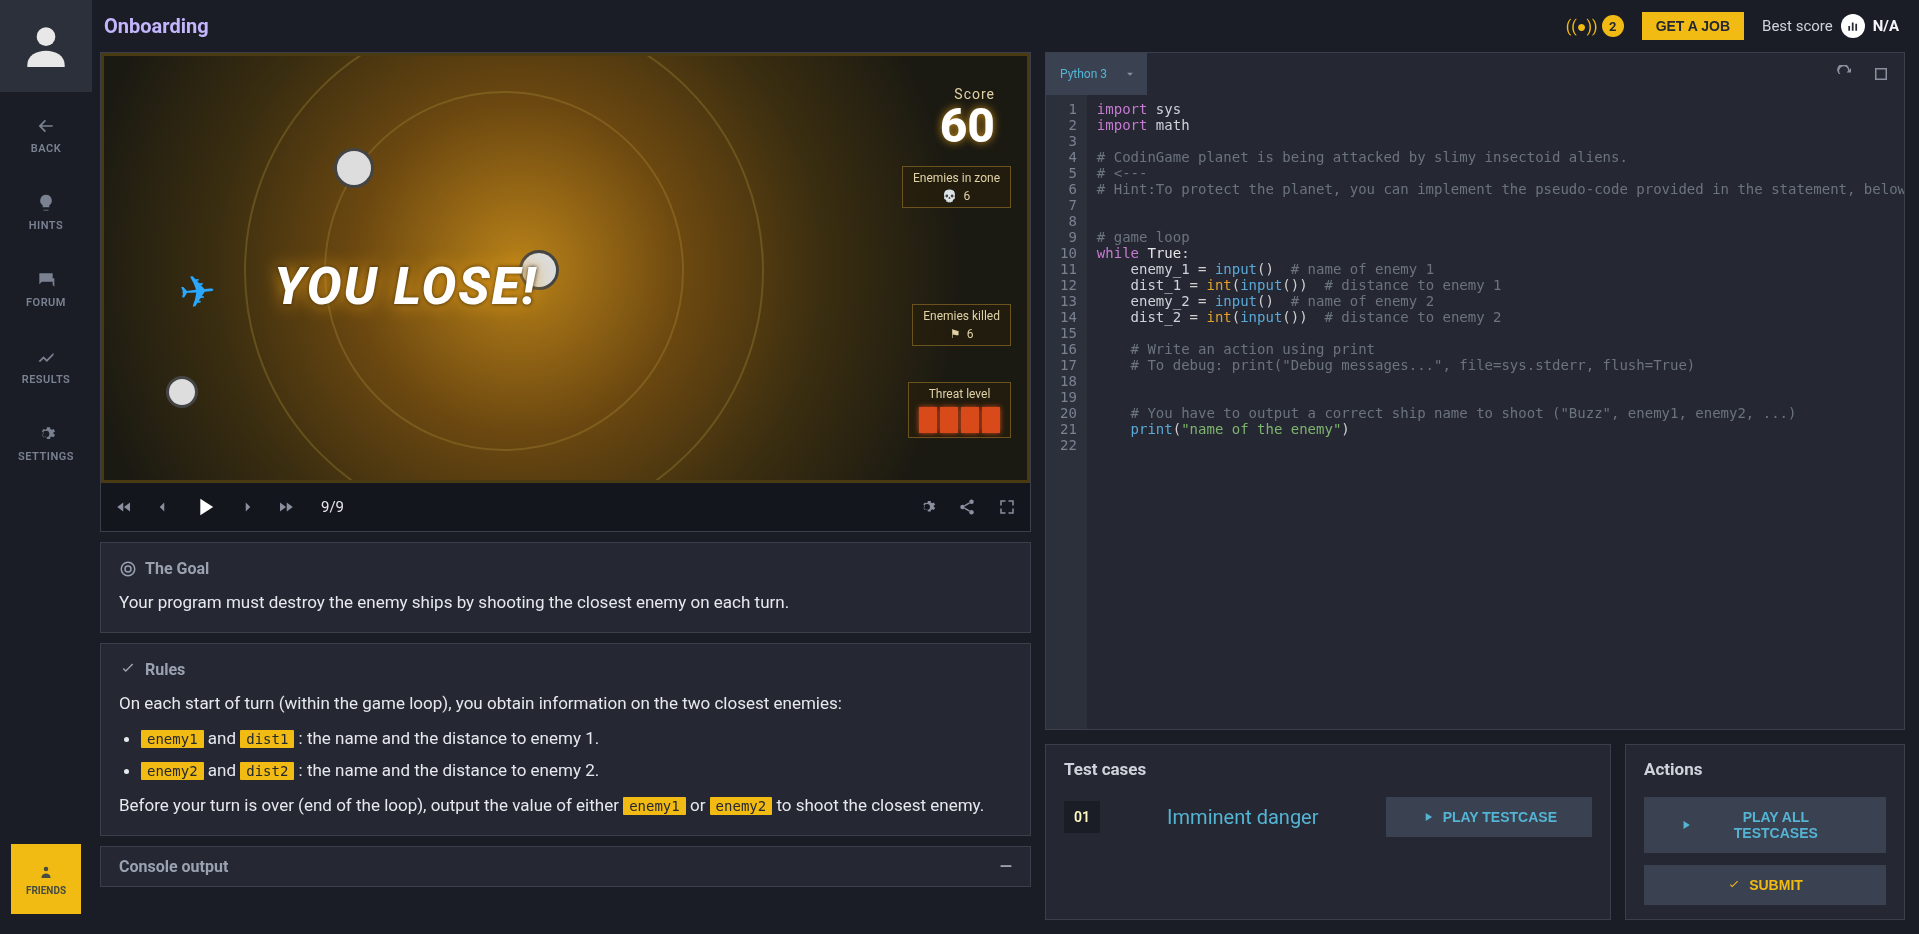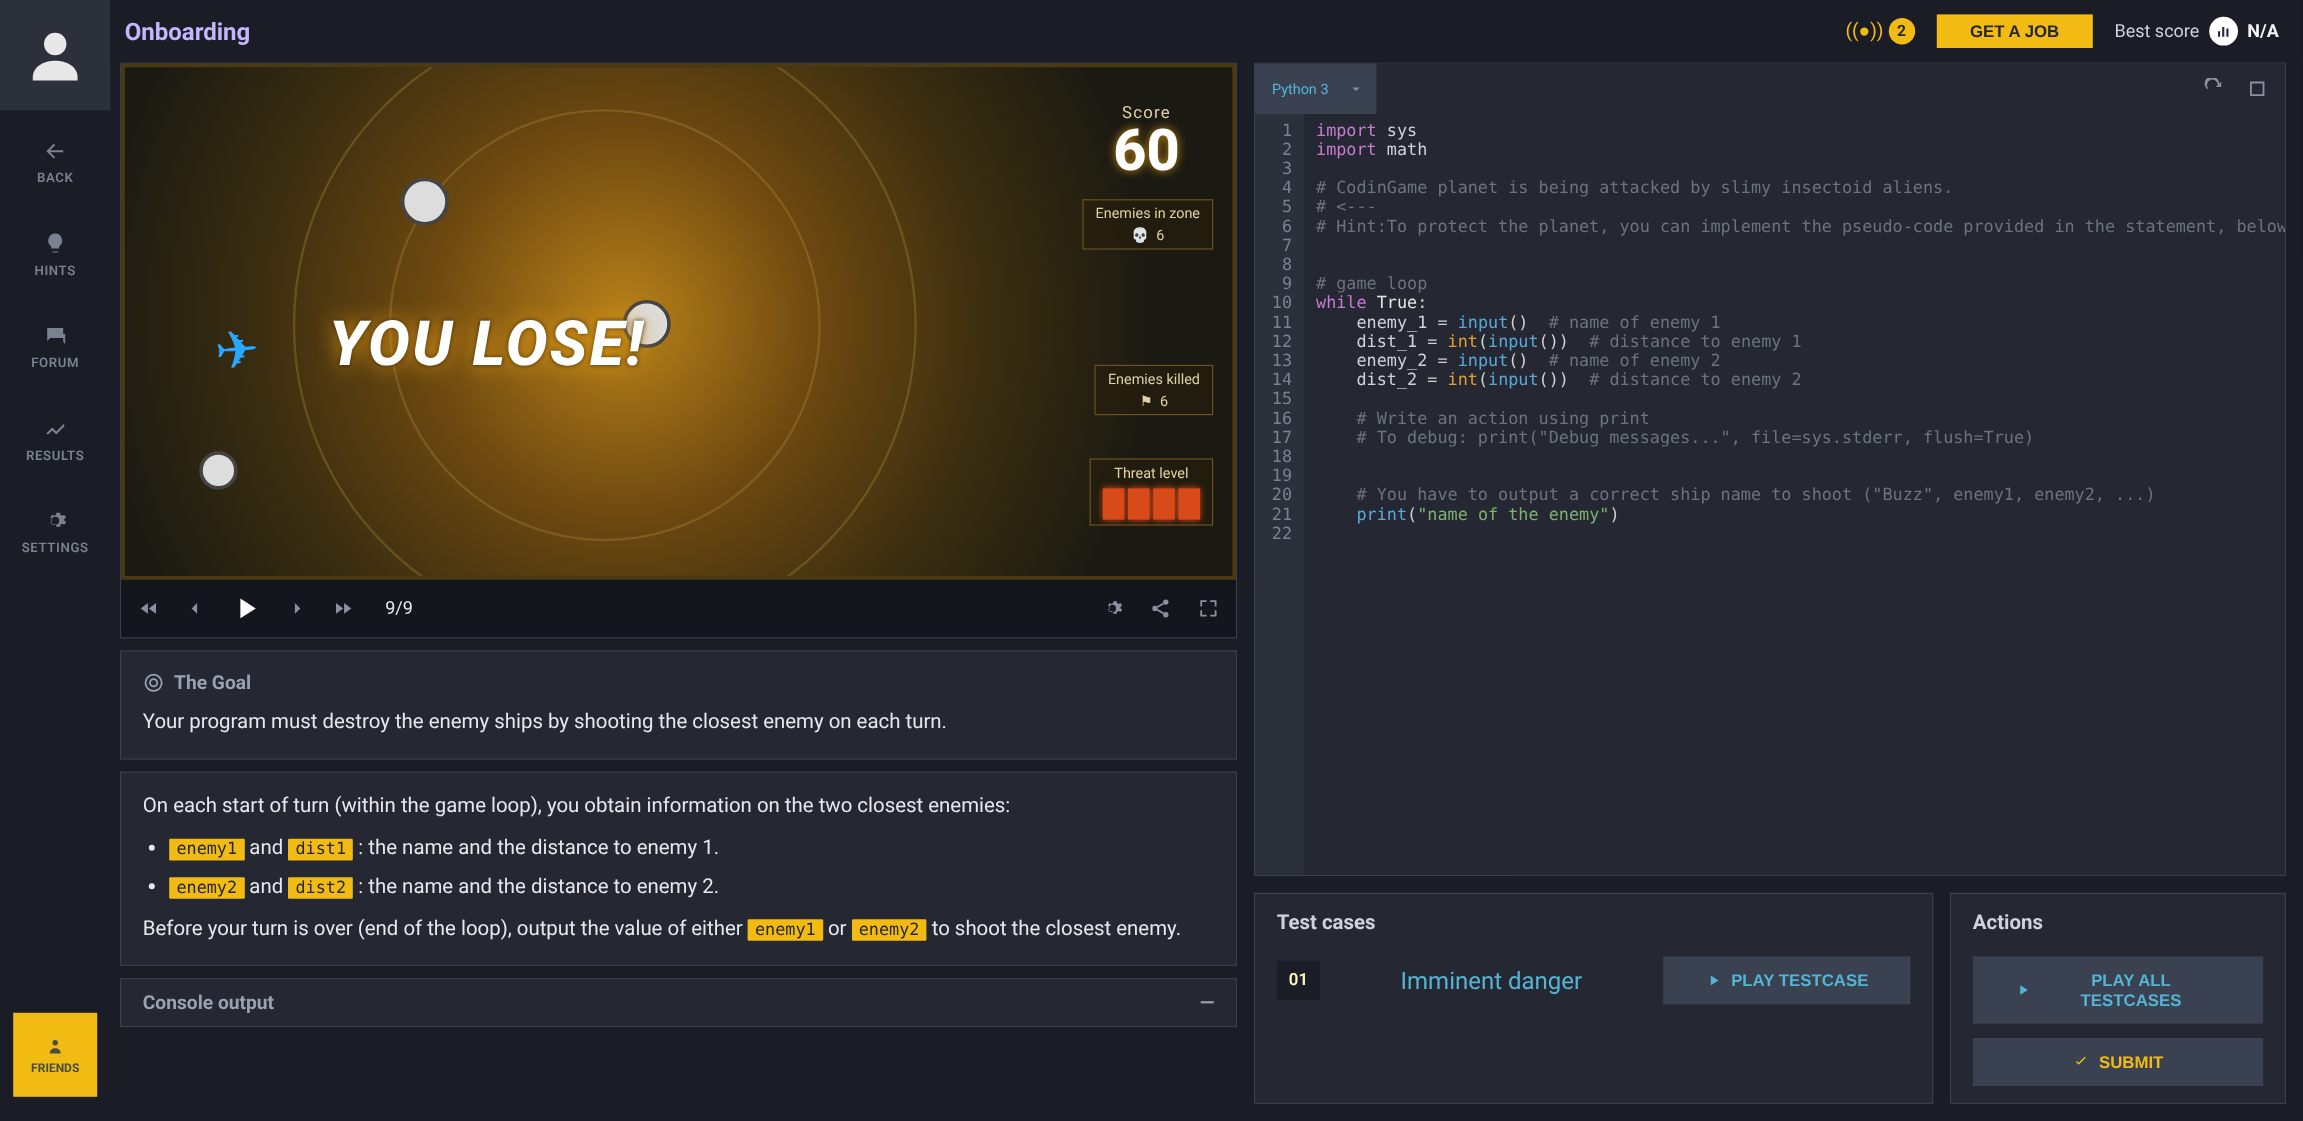--- a/index.html
+++ b/index.html
@@ -18,39 +18,39 @@
 .friends-btn .icon { width: 18px; height: 18px; fill: #454c41; }
 .friends-label { font-size: 10px; font-weight: 700; }
 
 
 .main { flex: 1; display: flex; flex-direction: column; }
 .topbar { height: 52px; display: flex; align-items: center; padding: 0 20px 0 12px; background: #1a1d26; }
 .title { font-size: 20px; font-weight: 700; color: #c4b5fd; }
 .topbar-right { margin-left: auto; display: flex; align-items: center; gap: 18px; }
 .broadcast { display: flex; align-items: center; gap: 4px; color: #f2bb13; }
 .broadcast .badge { background: #f2bb13; color: #252832; border-radius: 50%; width: 22px; height: 22px; display: flex; align-items: center; justify-content: center; font-weight: 700; font-size: 13px; }
-.get-job { background: #f2bb13; color: #252832; font-weight: 700; padding: 6px 28px; font-size: 14px; cursor: pointer; border: none; }
+.get-job { background: #f2bb13; color: #252832; font-weight: 700; padding: 6px 14px; font-size: 14px; cursor: pointer; border: none; }
 .best-score { color: #cfd3db; font-size: 15px; display: flex; align-items: center; gap: 8px; }
 .score-icon { width: 24px; height: 24px; background: #fff; border-radius: 50%; display: inline-flex; align-items: center; justify-content: center; }
 .score-icon svg { width: 14px; height: 14px; fill: #252832; }
 .score-val { font-weight: 700; color: #f3f5f8; }
 
 
 .content { flex: 1; display: flex; gap: 14px; padding: 0 14px 14px 8px; overflow: hidden; }
 .left-col { flex: 1; display: flex; flex-direction: column; gap: 10px; min-width: 0; overflow-y: auto; }
 .right-col { width: 860px; display: flex; flex-direction: column; gap: 14px; }
 
 
 .game-panel { background: #252832; border: 1px solid #3a3f4b; }
 .game-canvas { height: 430px; background: radial-gradient(circle at 45% 50%, #b98219 0%, #6c4810 30%, #3b2e10 55%, #1b1a12 80%); position: relative; overflow: hidden; border: 3px solid #4a3a12; }
 .game-ring { position: absolute; border: 2px solid rgba(180,150,60,0.3); border-radius: 50%; }
 .ring1 { width: 520px; height: 520px; left: 140px; top: -45px; }
 .ring2 { width: 360px; height: 360px; left: 220px; top: 35px; }
 .lose-text { position: absolute; left: 170px; top: 200px; font-size: 52px; font-weight: 800; color: #fff; text-shadow: 0 0 18px #e29a1a, 0 0 4px #000; letter-spacing: 2px; font-style: italic; }
-.score-box { position: absolute; right: 44px; top: 30px; text-align: center; }
+.score-box { position: absolute; right: 32px; top: 30px; text-align: right; }
 .score-text { font-size: 14px; color: #e0d2a6; letter-spacing: 1px; }
 .score-big { font-size: 48px; font-weight: 800; color: #fff; text-shadow: 0 0 8px #c28a1a; line-height: 1; }
 .hud-box { position: absolute; right: 16px; border: 1px solid #6b5320; padding: 4px 10px; background: rgba(40,30,10,0.5); color: #e0d2a6; font-size: 12px; display: flex; flex-direction: column; align-items: center; }
 .hud-zone { top: 110px; }
 .hud-killed { top: 248px; }
 .hud-threat { top: 326px; }
 .hud-sub { display: flex; align-items: center; gap: 6px; margin-top: 4px; }
 .threat-bars { display: flex; gap: 3px; margin-top: 6px; }
 .threat-bar { width: 18px; height: 26px; background: #d94a1b; box-shadow: 0 0 5px #d94a1b; }
 .ship { position: absolute; left: 75px; top: 210px; color: #2aa8ff; font-size: 44px; transform: rotate(-5deg); }
@@ -283,20 +283,26 @@
             <svg viewBox="0 0 24 24">
                 <circle cx="12" cy="12" r="9" fill="none" stroke="#9aa1b0" stroke-width="2"></circle>
                 <circle cx="12" cy="12" r="4" fill="none" stroke="#9aa1b0" stroke-width="2"></circle>
               </svg>
             <span>The Goal</span>
           </div>
           <div class="stmt-body">Your program must destroy the enemy ships by shooting the closest enemy on each turn.</div>
         </div>
 
         <div class="statement">
+          <div class="stmt-head">
+            <svg viewBox="0 0 24 24">
+                <path d="M9 16l-4-4 1.4-1.4L9 13.2l8.6-8.6L19 6z"></path>
+              </svg>
+            <span>Rules</span>
+          </div>
           <div class="stmt-body">
             <div>On each start of turn (within the game loop), you obtain information on the two closest enemies:</div>
             <ul>
               <li><span class="token">enemy1</span><span> and </span><span class="token">dist1</span><span> : the name and the distance to enemy 1.</span></li>
               <li><span class="token">enemy2</span><span> and </span><span class="token">dist2</span><span> : the name and the distance to enemy 2.</span></li>
             </ul>
             <div><span>Before your turn is over (end of the loop), output the value of either </span><span class="token">enemy1</span><span> or </span><span class="token">enemy2</span><span> to shoot the closest enemy.</span></div>
           </div>
         </div>
 

